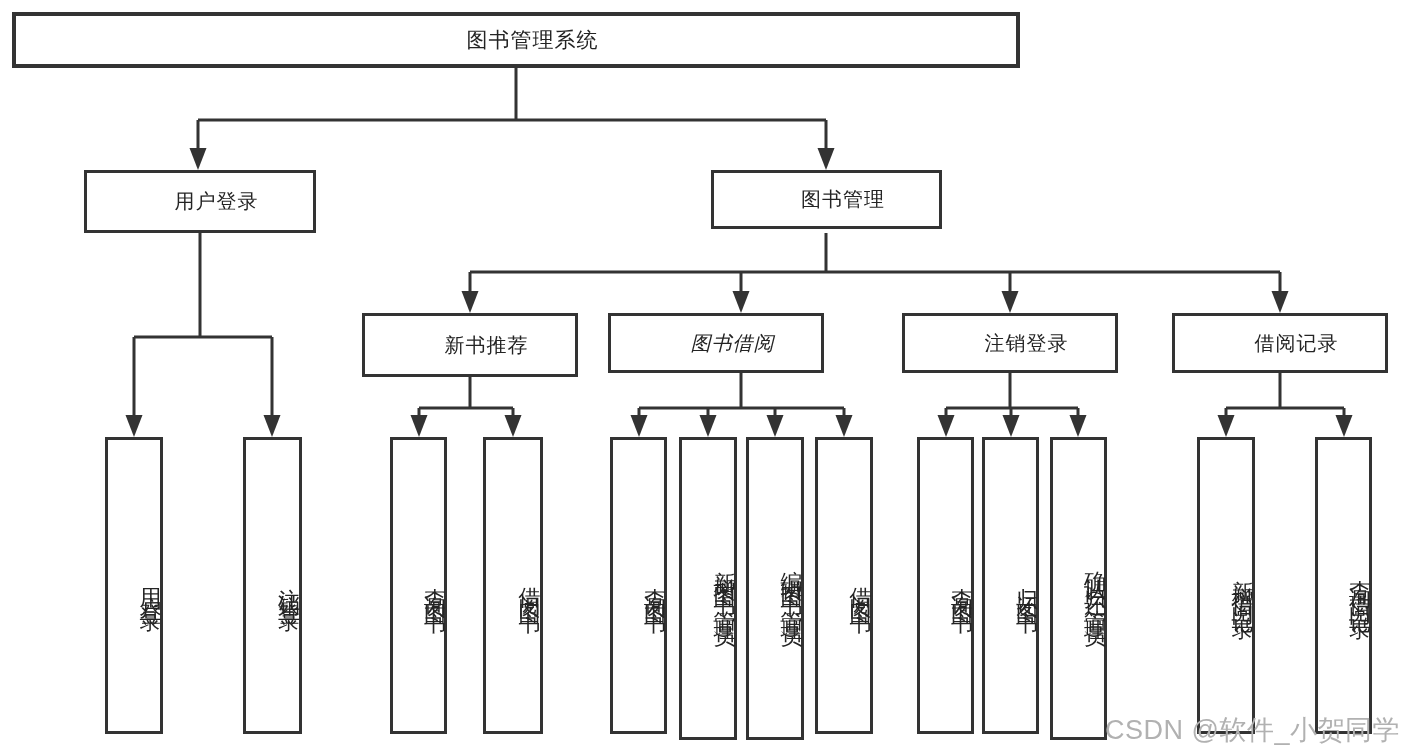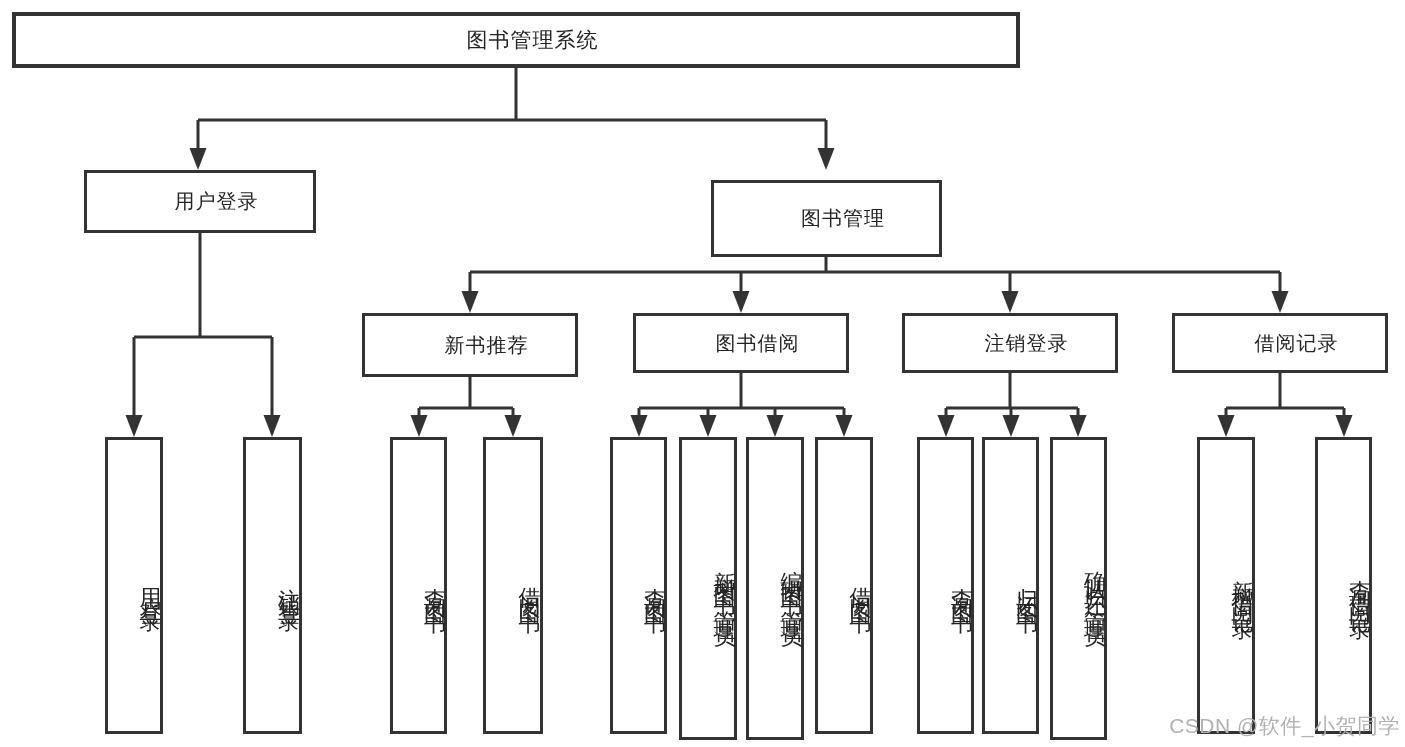--- a/index.html
+++ b/index.html
@@ -37,21 +37,21 @@
     text-orientation: mixed;
     font-size: 22px;
     line-height: 1;
     letter-spacing: 8px;
     white-space: nowrap;
   }
   .watermark {
     position: absolute;
     right: 5px;
     top: 712px;
-    font-size: 21px;
+    font-size: 27px;
     color: #b1b1b1;
     letter-spacing: 0.5px;
     white-space: nowrap;
   }
 </style>
 </head>
 <body>
 
 <div class="canvas">
 
@@ -94,24 +94,24 @@
     <g>
       <path d="M1280 373 V408 M1226 408 H1344 M1226 408 V417 M1344 408 V417"></path>
       <polygon points="1226,437 1217.5,415 1234.5,415"></polygon>
       <polygon points="1344,437 1335.5,415 1352.5,415"></polygon>
     </g>
   </svg>
 
   <div class="node lvl1" style="left:12px; top:12px; width:1008px; height:56px;">图书管理系统</div>
 
   <div class="node h" style="left:84px; top:170px; width:232px; height:63px;">用户登录</div>
-  <div class="node h" style="left:711px; top:180px; width:231px; height:77px;font-family:Liberation Mono, monospace;">图书管理</div>
+  <div class="node h" style="left:711px; top:170px; width:231px; height:59px;font-family:Liberation Mono, monospace;">图书管理</div>
 
   <div class="node h" style="left:362px; top:313px; width:216px; height:64px;">新书推荐</div>
-  <div class="node h" style="left:633px; top:313px; width:216px; height:60px;">图书借阅</div>
+  <div class="node h" style="left:608px; top:313px; width:216px; height:60px;font-style:italic;">图书借阅</div>
   <div class="node h" style="left:902px; top:313px; width:216px; height:60px;">注销登录</div>
   <div class="node h" style="left:1172px; top:313px; width:216px; height:60px;">借阅记录</div>
 
   <div class="node leaf" style="left:105px; top:437px; width:58px; height:297px;">
     <span class="vlabel">用户登录</span>
   </div>
   <div class="node leaf" style="left:243px; top:437px; width:59px; height:297px;">
     <span class="vlabel">注销登录</span>
   </div>
 

